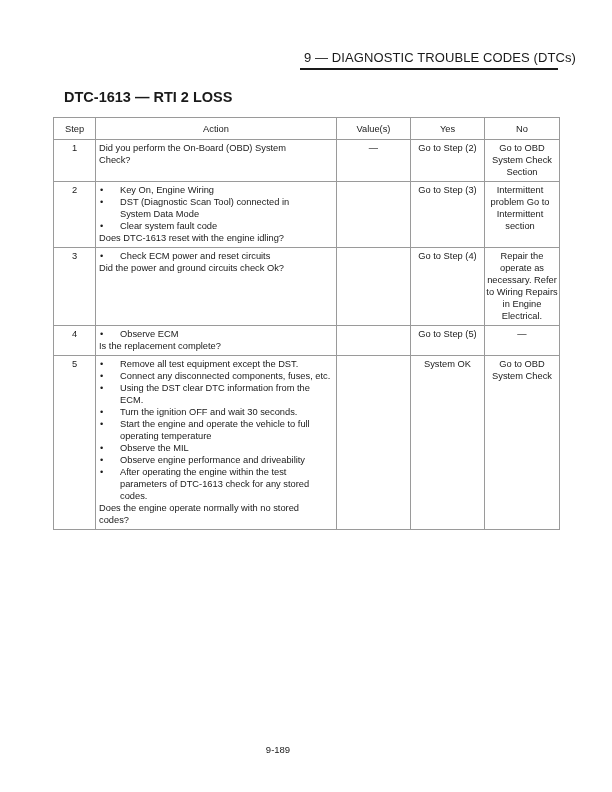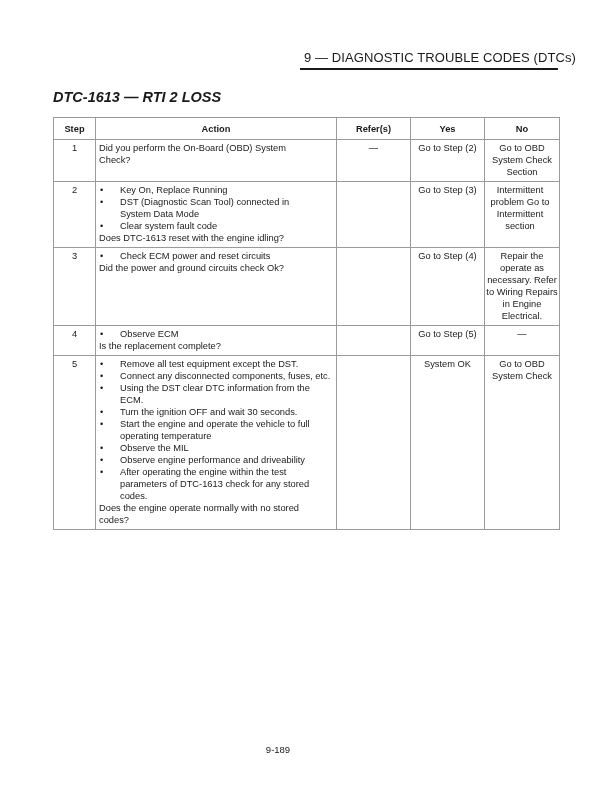--- a/index.html
+++ b/index.html
@@ -8,32 +8,32 @@
       font-family: "Liberation Sans", sans-serif; color: #1a1a1a; overflow: hidden;
     }
     .running-header {
       position: absolute; left: 304px; top: 50px;
       font-size: 13px; font-weight: normal; letter-spacing: 0.1px;
     }
     .header-rule {
       position: absolute; left: 300px; top: 68px; width: 258px; height: 2px; background: #1a1a1a;
     }
     .section-title {
-      position: absolute; left: 53px; top: 89px;
-      font-size: 14.5px; font-weight: bold; font-style: italic;
+      position: absolute; left: 64px; top: 89px;
+      font-size: 14.5px; font-weight: bold;
     }
     table.dtc {
       position: absolute; left: 53px; top: 117px; width: 506px;
       border-collapse: collapse; table-layout: fixed;
       font-size: 9.3px; line-height: 12px;
     }
     table.dtc th, table.dtc td {
       border: 1px solid #9a9a9a; vertical-align: top; padding: 0 3px;
     }
-    table.dtc th { font-weight: bold; height: 21px; vertical-align: middle; text-align: center; }
+    table.dtc th { font-weight: normal; height: 21px; vertical-align: middle; text-align: center; }
     table.dtc td { padding-top: 2px; padding-bottom: 3px; }
     td.c { text-align: center; }
     .bullet { display: flex; }
     .bullet .dot { width: 20px; flex: none; padding-left: 1px; }
     .bullet .txt { flex: 1; }
     .footer {
       position: absolute; left: 0; width: 556px; top: 744px; text-align: center; font-size: 9.5px;
     }
   </style>
 </head>
@@ -48,21 +48,21 @@
     <col style="width:42px">
       <col style="width:241px">
       <col style="width:74px">
       <col style="width:74px">
       <col style="width:75px">
   </colgroup>
   <thead>
     <tr>
       <th>Step</th>
       <th>Action</th>
-      <th>Refer(s)</th>
+      <th>Value(s)</th>
       <th>Yes</th>
       <th>No</th>
     </tr>
   </thead>
   <tbody>
 
     <tr style="height:42px">
       <td class="c">1</td>
       <td>
         <div style="padding-right:40px">Did you perform the On-Board (OBD) System Check?</div>
@@ -70,21 +70,21 @@
       <td class="c">—</td>
       <td class="c">Go to Step (2)</td>
       <td class="c">Go to OBD System Check Section</td>
     </tr>
 
     <tr>
       <td class="c">2</td>
       <td>
         <div class="bullet">
             <span class="dot">•</span>
-            <span class="txt">Key On, Replace Running</span>
+            <span class="txt">Key On, Engine Wiring</span>
           </div>
         <div class="bullet">
             <span class="dot">•</span>
             <span class="txt" style="padding-right:12px">DST (Diagnostic Scan Tool) connected in System Data Mode</span>
           </div>
         <div class="bullet">
             <span class="dot">•</span>
             <span class="txt">Clear system fault code</span>
           </div>
         <div>Does DTC-1613 reset with the engine idling?</div>

